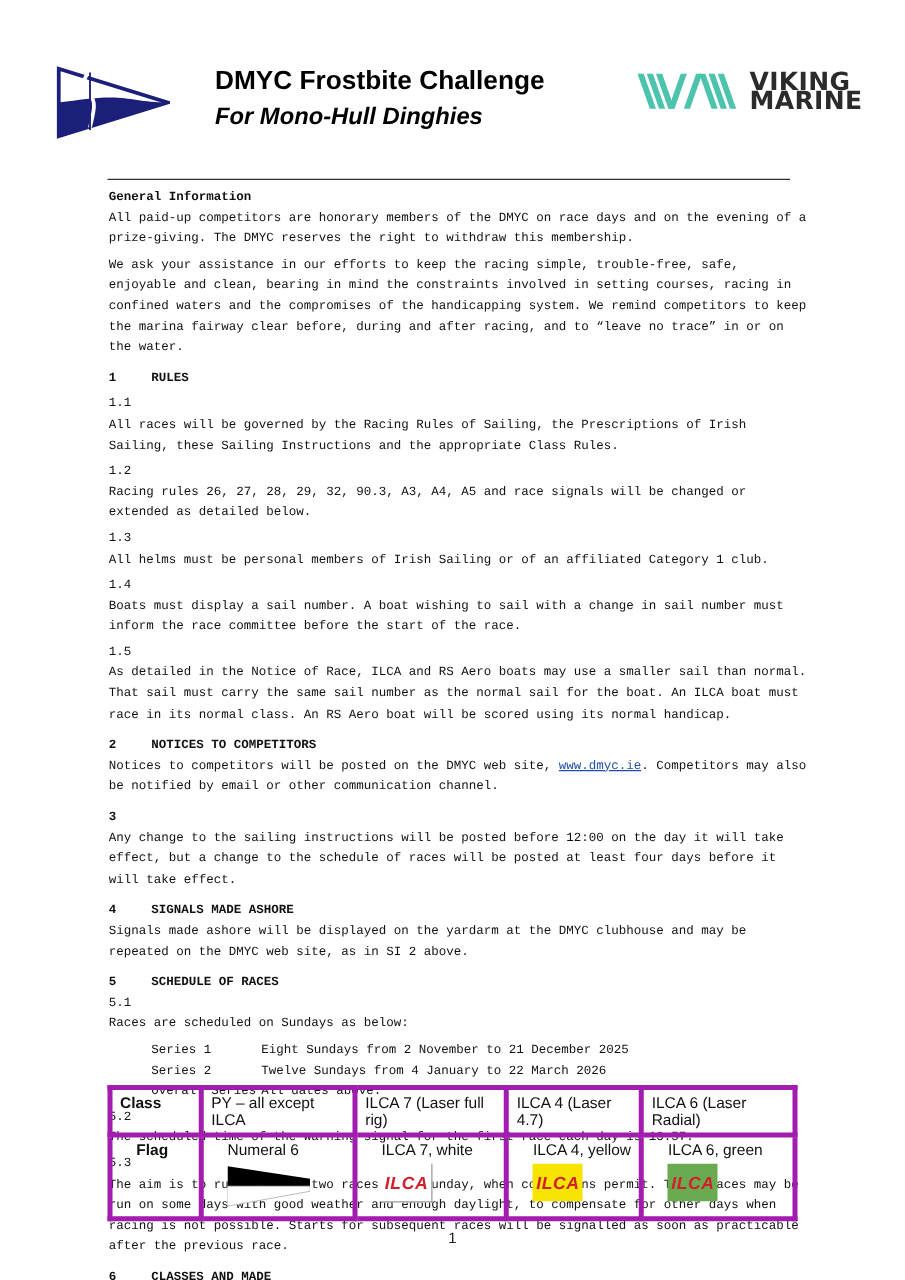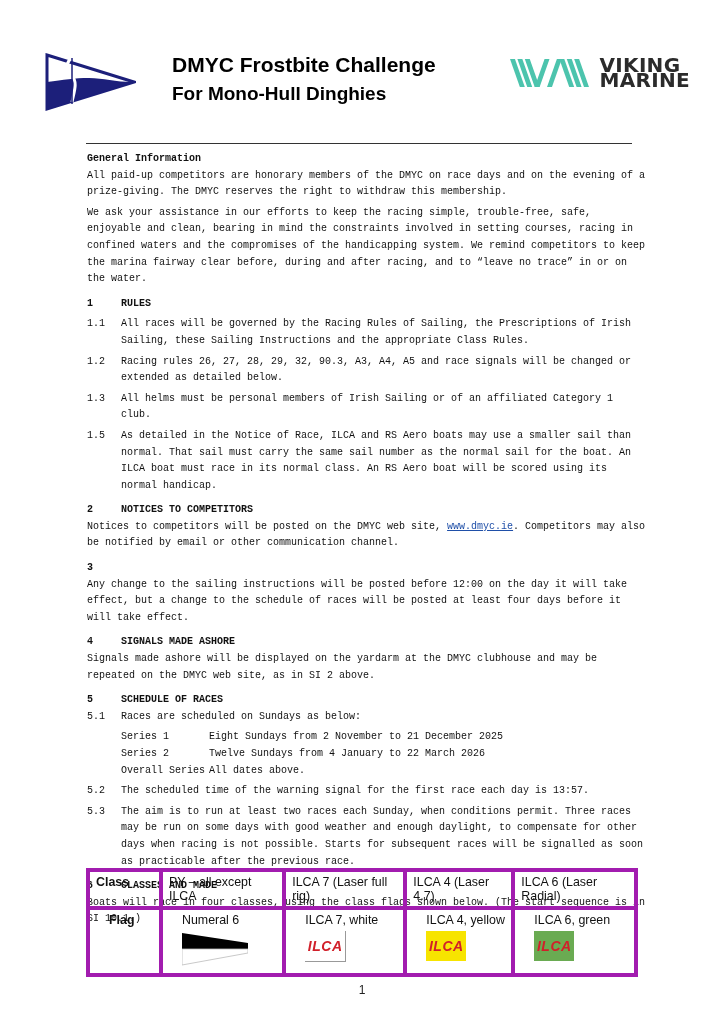--- a/index.html
+++ b/index.html
@@ -3,35 +3,35 @@
 <meta charset="utf-8">
 <style>
   html, body { margin: 0; padding: 0; background: #ffffff; }
   body { width: 724px; height: 1024px; position: relative; overflow: hidden; color: #111; }
   .page { position: absolute; left: 0; top: 0; width: 724px; height: 1024px; }
 
   
   .club-logo { position: absolute; left: 44px; top: 52px; width: 92px; height: 60px; }
   .titles { position: absolute; left: 172px; top: 52px; font-family: "Liberation Sans", sans-serif; color: #000; }
   .t1 { font-size: 21px; font-weight: bold; line-height: 26px; }
-  .t2 { font-size: 19px; font-weight: bold; line-height: 28px; margin-top: 2px; }
+  .t2 { font-size: 19px; font-weight: bold; font-style: italic; line-height: 28px; margin-top: 2px; }
   .t3 { font-size: 19px; font-weight: bold; line-height: 28px; margin-top: 2px; }
   .sponsor { position: absolute; left: 510px; top: 54px; width: 180px; height: 38px; display: flex; align-items: center; }
   .sponsor-mark { width: 104px; height: 34px; }
   .sponsor-text { font-family: "DejaVu Sans", sans-serif; font-weight: bold; font-size: 20px; line-height: 15px; color: #2b2b2b; margin-left: 4px; letter-spacing: 0.3px; }
   .header-rule { position: absolute; left: 86px; top: 143px; width: 546px; height: 0; border-top: 1px solid #333; }
 
   
   .content { position: absolute; left: 87px; top: 151px; width: 560px; font-family: Liberation Mono, monospace; font-size: 10px; line-height: 16.6px; color: #111; }
   .content p { margin: 0; }
   .h-gen { font-weight: bold; }
   .para { margin-top: 4px !important; }
   .sec { display: flex; font-weight: bold; margin-top: 8px; }
   .sec .num { width: 34px; flex: none; }
-  .item { display: flex; margin-top: 4px; }
+  .item { display: flex; margin-top: 4px; flex-direction: column; }
   .item .num { width: 34px; flex: none; }
   .item .txt { flex: 1; }
   .link { color: #1f4fa8; text-decoration: underline; }
   .series { margin-left: 34px; }
   .series-row { display: flex; }
   .series-row .sname { width: 88px; flex: none; }
 
   
   table.classes { position: absolute; left: 86px; top: 868px; width: 552px; border-collapse: collapse; font-family: "Liberation Sans", sans-serif; font-size: 12.4px; color: #111; }
   table.classes td { border: 4px solid #a21caf; padding: 3px 6px; vertical-align: top; }
@@ -99,20 +99,24 @@
     </div>
     <div class="item">
       <span class="num">1.2</span>
       <span class="txt">Racing rules 26, 27, 28, 29, 32, 90.3, A3, A4, A5 and race signals will be changed or extended as detailed below.</span>
     </div>
     <div class="item">
       <span class="num">1.3</span>
       <span class="txt">All helms must be personal members of Irish Sailing or of an affiliated Category 1 club.</span>
     </div>
     <div class="item">
+      <span class="num">1.4</span>
+      <span class="txt">Boats must display a sail number.  A boat wishing to sail with a change in sail number must inform the race committee before the start of the race.</span>
+    </div>
+    <div class="item">
       <span class="num">1.5</span>
       <span class="txt">As detailed in the Notice of Race, ILCA and RS Aero boats may use a smaller sail than normal. That sail must carry the same sail number as the normal sail for the boat.  An ILCA boat must race in its normal class.  An RS Aero boat will be scored using its normal handicap.</span>
     </div>
 
     <div class="sec">
       <span class="num">2</span>
       <span>NOTICES TO COMPETITORS</span>
     </div>
     <p><span>Notices to competitors will be posted on the DMYC web site, </span><a class="link">www.dmyc.ie</a><span>.  Competitors may also be notified by email or other communication channel.</span></p>
 

